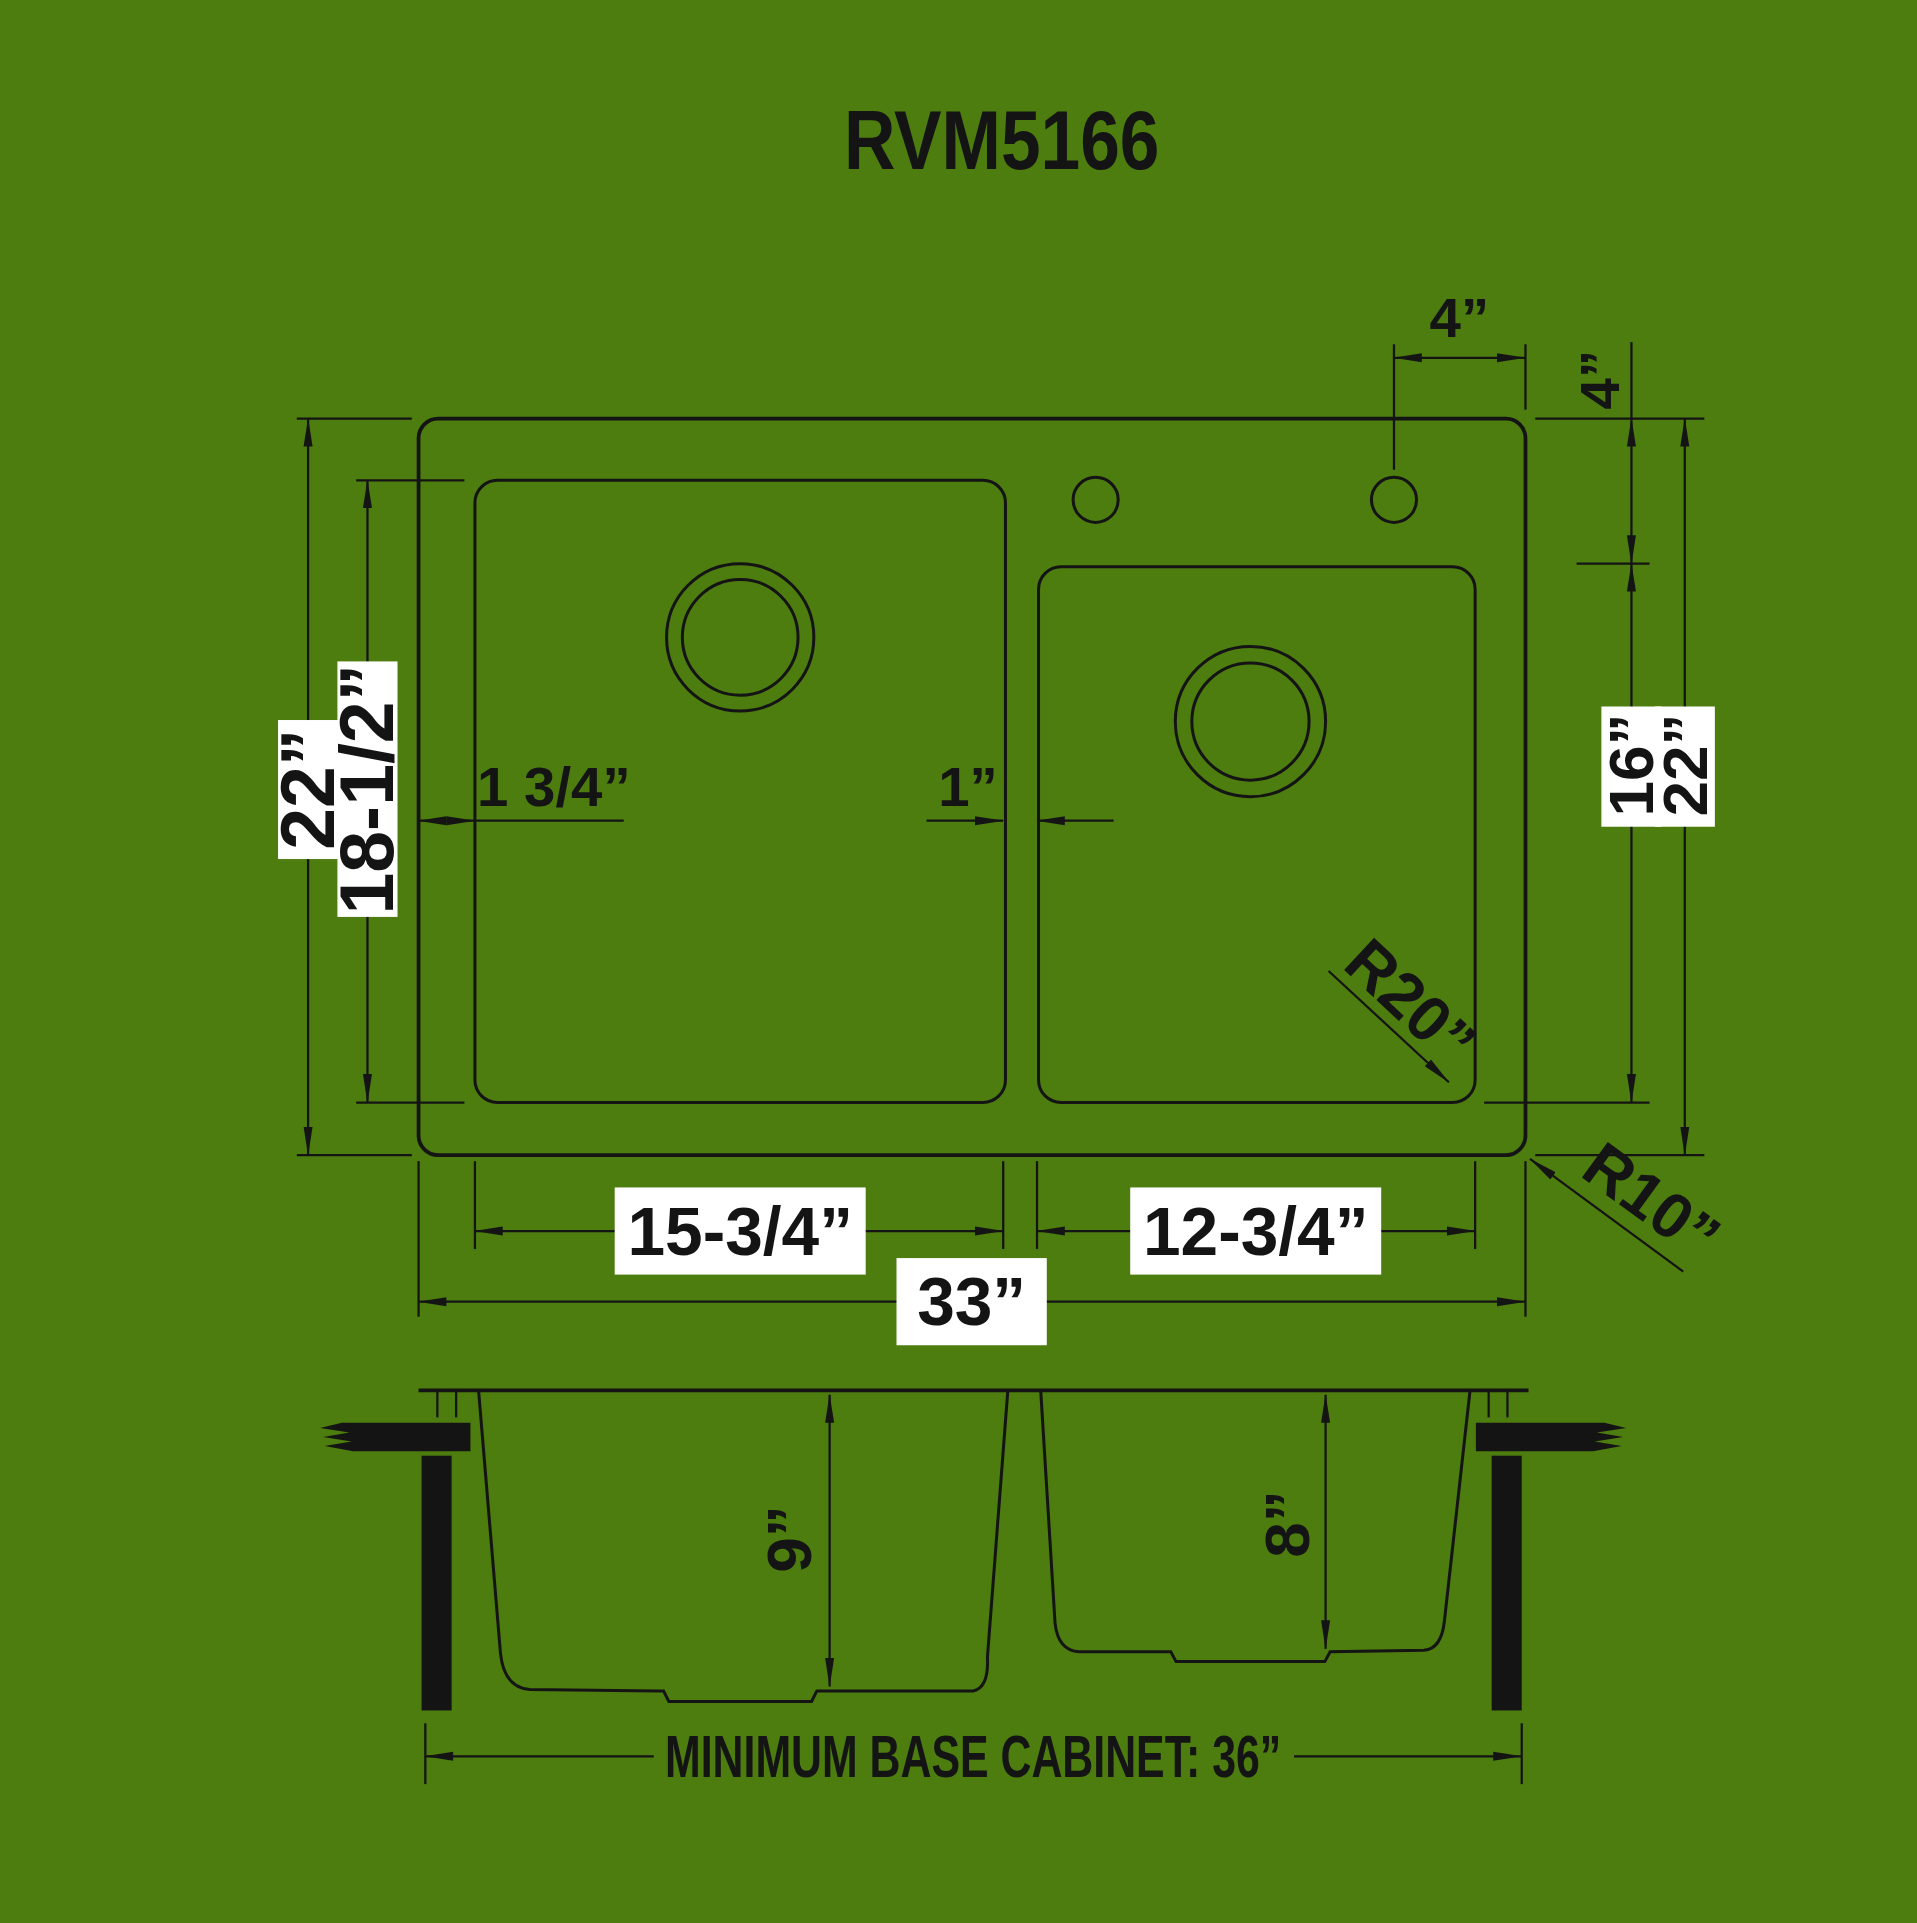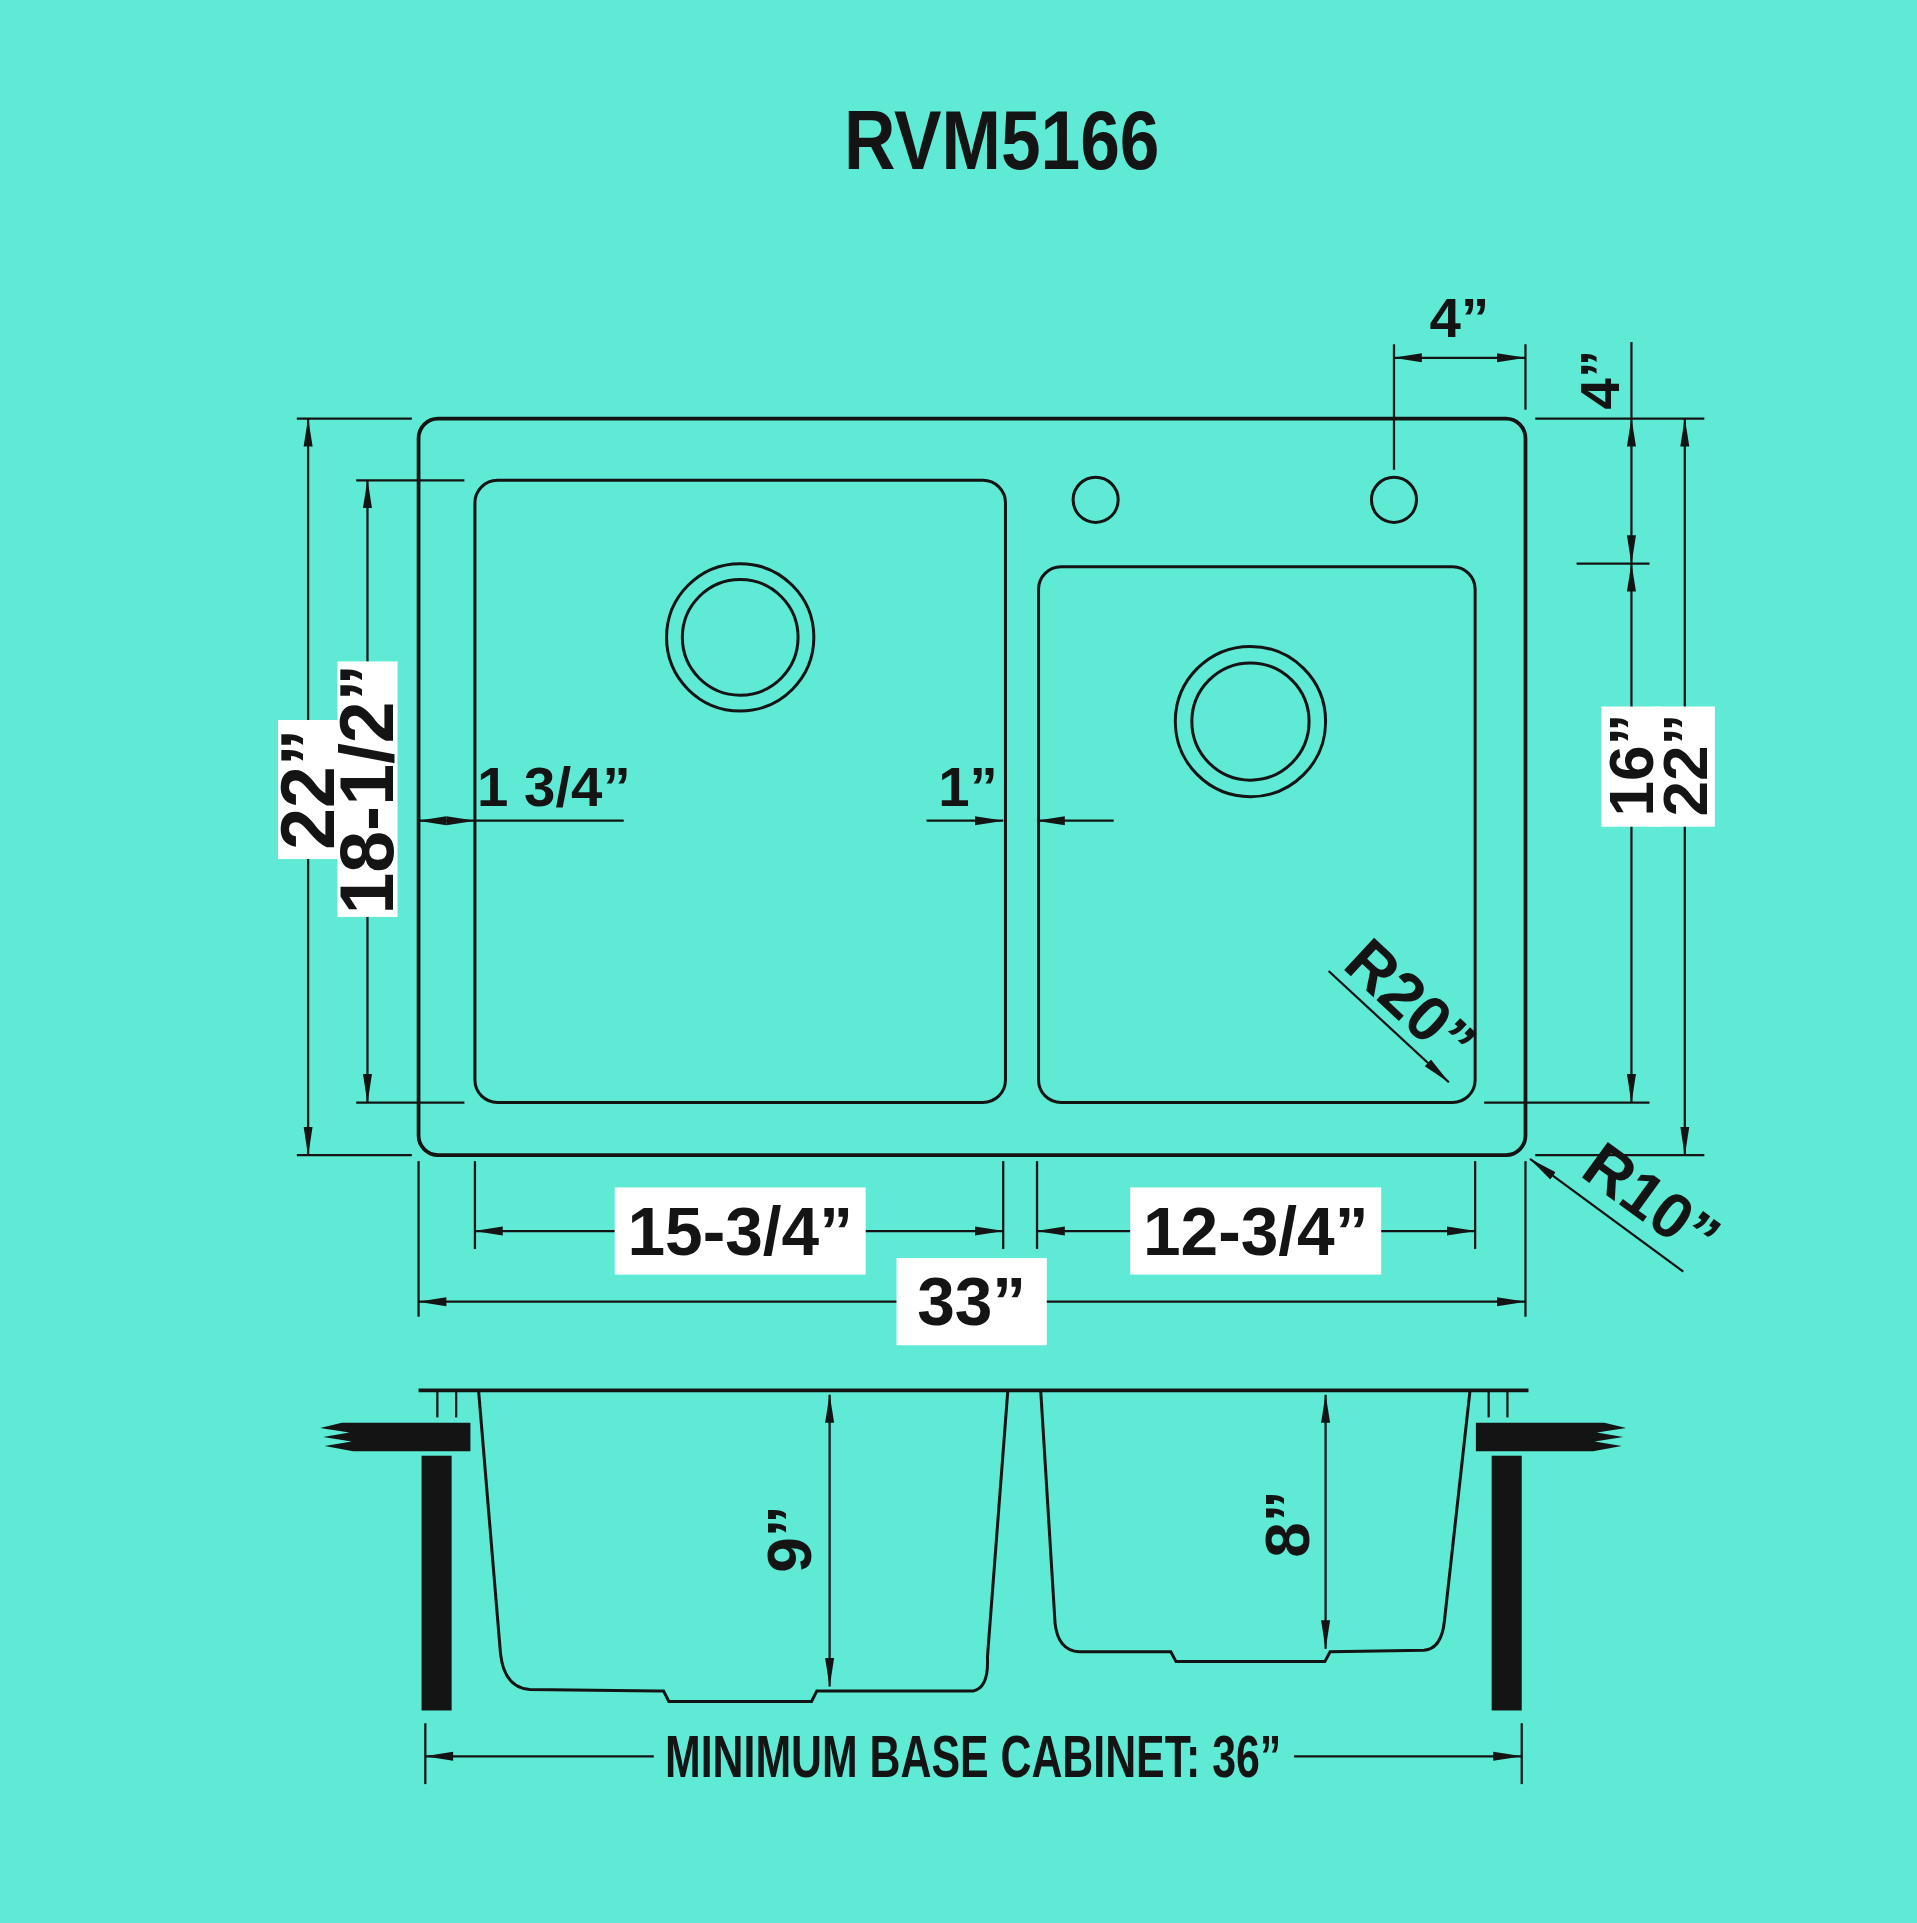--- a/index.html
+++ b/index.html
@@ -1,16 +1,16 @@
 <!DOCTYPE html>
 <html style="font-size:12px"><head>
 <meta charset="utf-8">
 <style>
   html,body{margin:0;padding:0;background:#ffffff;}
-  .stage{width:1917px;height:1924px;background:#5eead4;position:relative;}
+  .stage{width:1917px;height:1924px;background:#4d7c0f;position:relative;}
   svg{display:block;}
   svg text{font-family:"Liberation Sans",sans-serif;font-weight:bold;fill:#141414;}
   .t-title{font-size:110px;}
   .t-dim-lg{font-size:100px;}
   .t-dim-md{font-size:90px;}
   .t-dim-sm{font-size:75px;}
   .t-dim-rt{font-size:85px;}
   .t-cab{font-size:80px;}
   .ln{stroke:#141414;stroke-width:3;fill:none;}
   .ln-thick{stroke:#141414;stroke-width:5;fill:none;}

